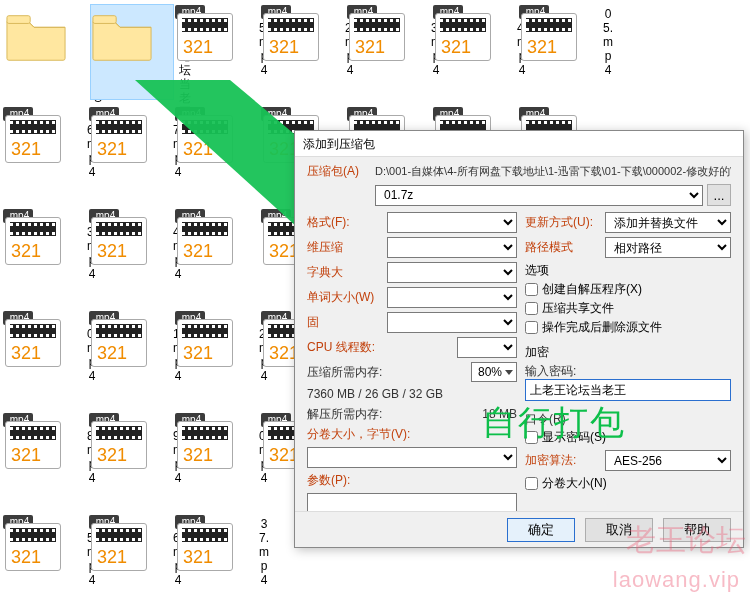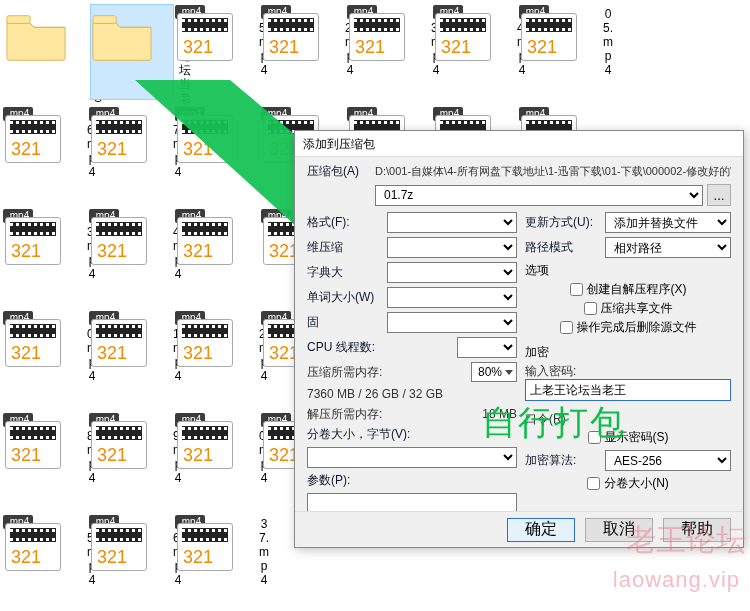--- a/index.html
+++ b/index.html
@@ -125,21 +125,21 @@
     font-size:12px;
     border-bottom:1px solid #ddd;
   }
   .dlg-body {
     flex:1;
     padding:6px 12px 4px 12px;
     overflow:hidden;
     position:relative;
   }
   .row { display:flex; align-items:center; margin-bottom:4px; font-size:12px; }
-  .row label.lbl { width:68px; color:#0f172a; }
+  .row label.lbl { width:68px; color:#c2410c; }
   .row input.text, .row select.sel {
     flex:1;
     height:21px;
     font-size:12px;
     padding:0 4px;
     border:1px solid #7a7a7a;
     background:#fff;
   }
   .row button.tiny {
     width:24px; height:22px; margin-left:4px;
@@ -149,21 +149,21 @@
     display:flex;
     gap:8px;
   }
   .two-col .col { flex:1; }
   .col .row label.lbl { width:80px; }
   .col .sel { width:100%; }
   .group {
     margin-top:4px;
   }
   .group .ghead { font-size:12px; margin-bottom:2px;}
-  .chk { display:flex; align-items:center; font-size:12px; margin:2px 0;justify-content:center;}
+  .chk { display:flex; align-items:center; font-size:12px; margin:2px 0;}
   .chk input { margin-right:4px;}
   .info { font-size:12px; color:#333; line-height:16px; }
   .pct {
     display:inline-block;
     border:1px solid #7a7a7a;
     background:#fff;
     padding:0 14px 0 6px;
     height:20px;
     line-height:18px;
     font-size:12px;
@@ -190,21 +190,21 @@
     display:flex;
     justify-content:flex-end;
     align-items:center;
     gap:10px;
     padding:0 12px;
     background:#f0f0f0;
   }
   .dlg-footer button{
     min-width:68px;
     height:24px;
-    font-size:16px;
+    font-size:13px;
     border:1px solid #adadad;
     background:#e1e1e1;
   }
   .dlg-footer button.primary{
     border:1px solid #2a6fcf;
     background:#e5f1fb;
   }
 
   
   .arrow {

